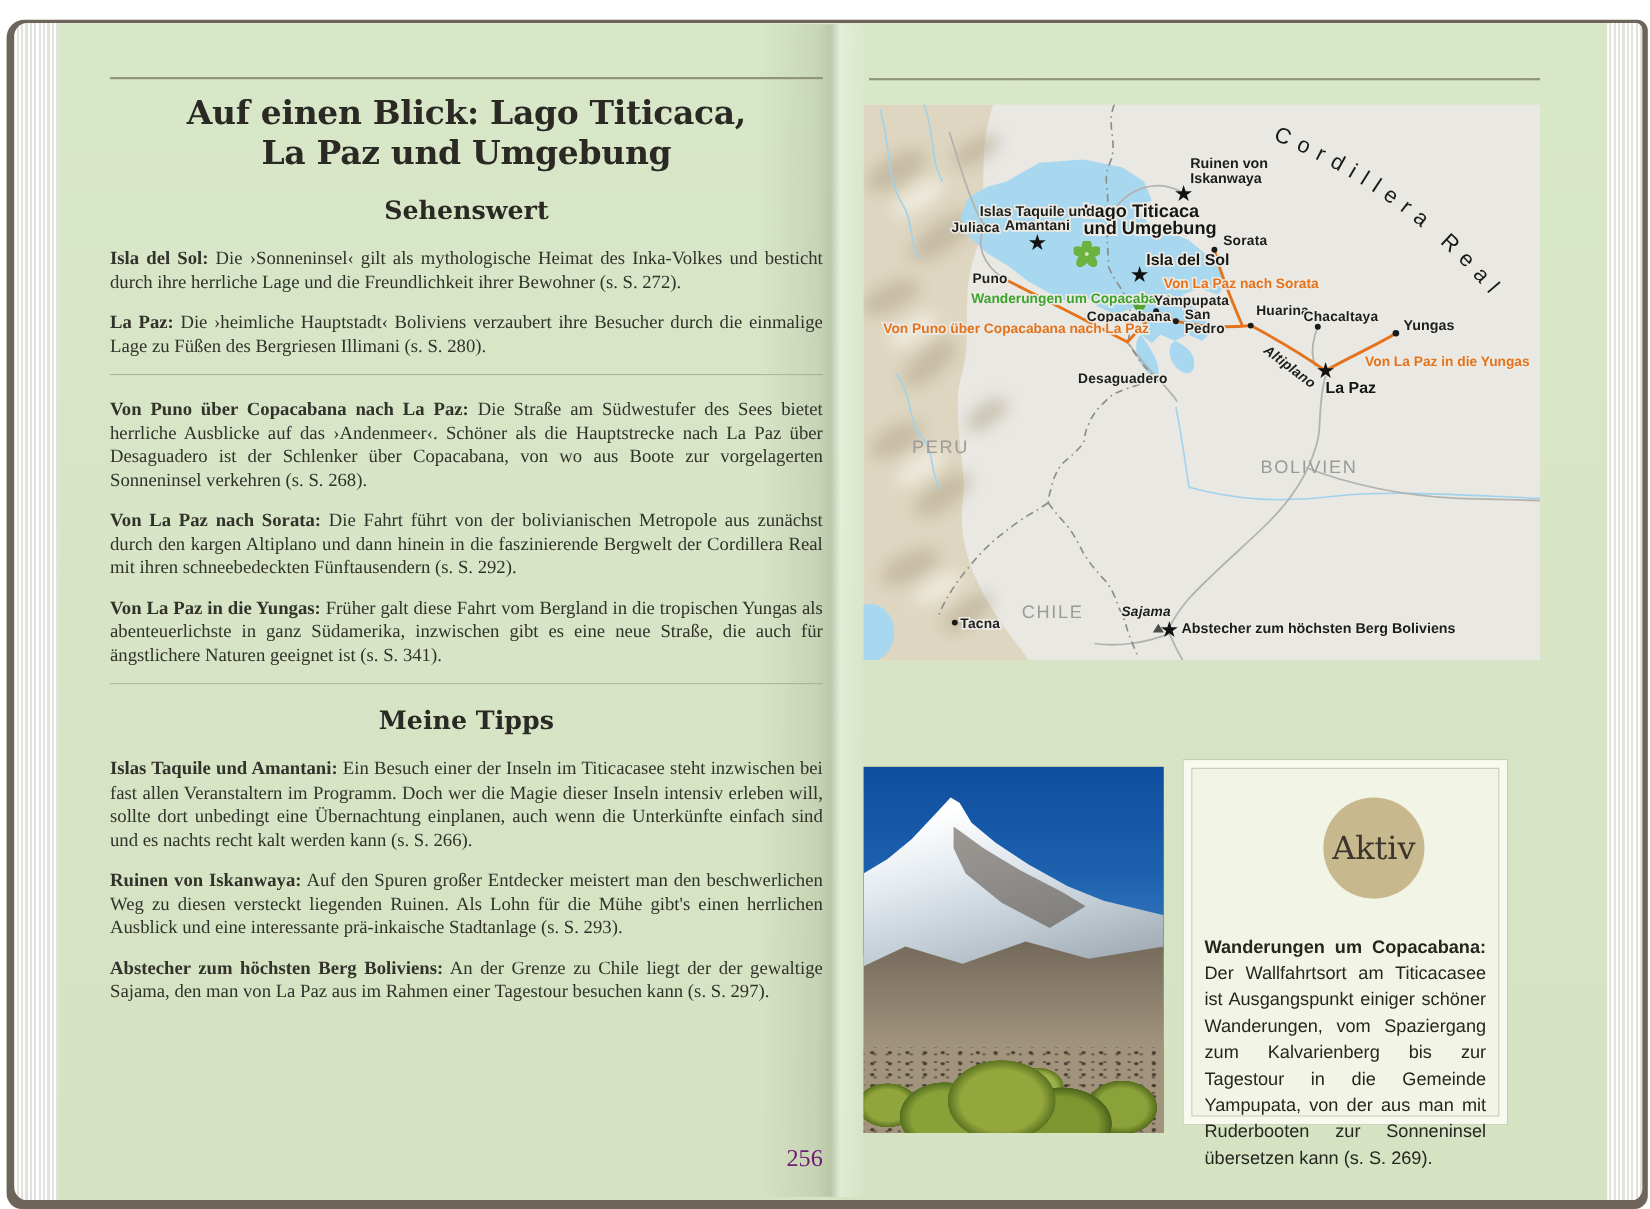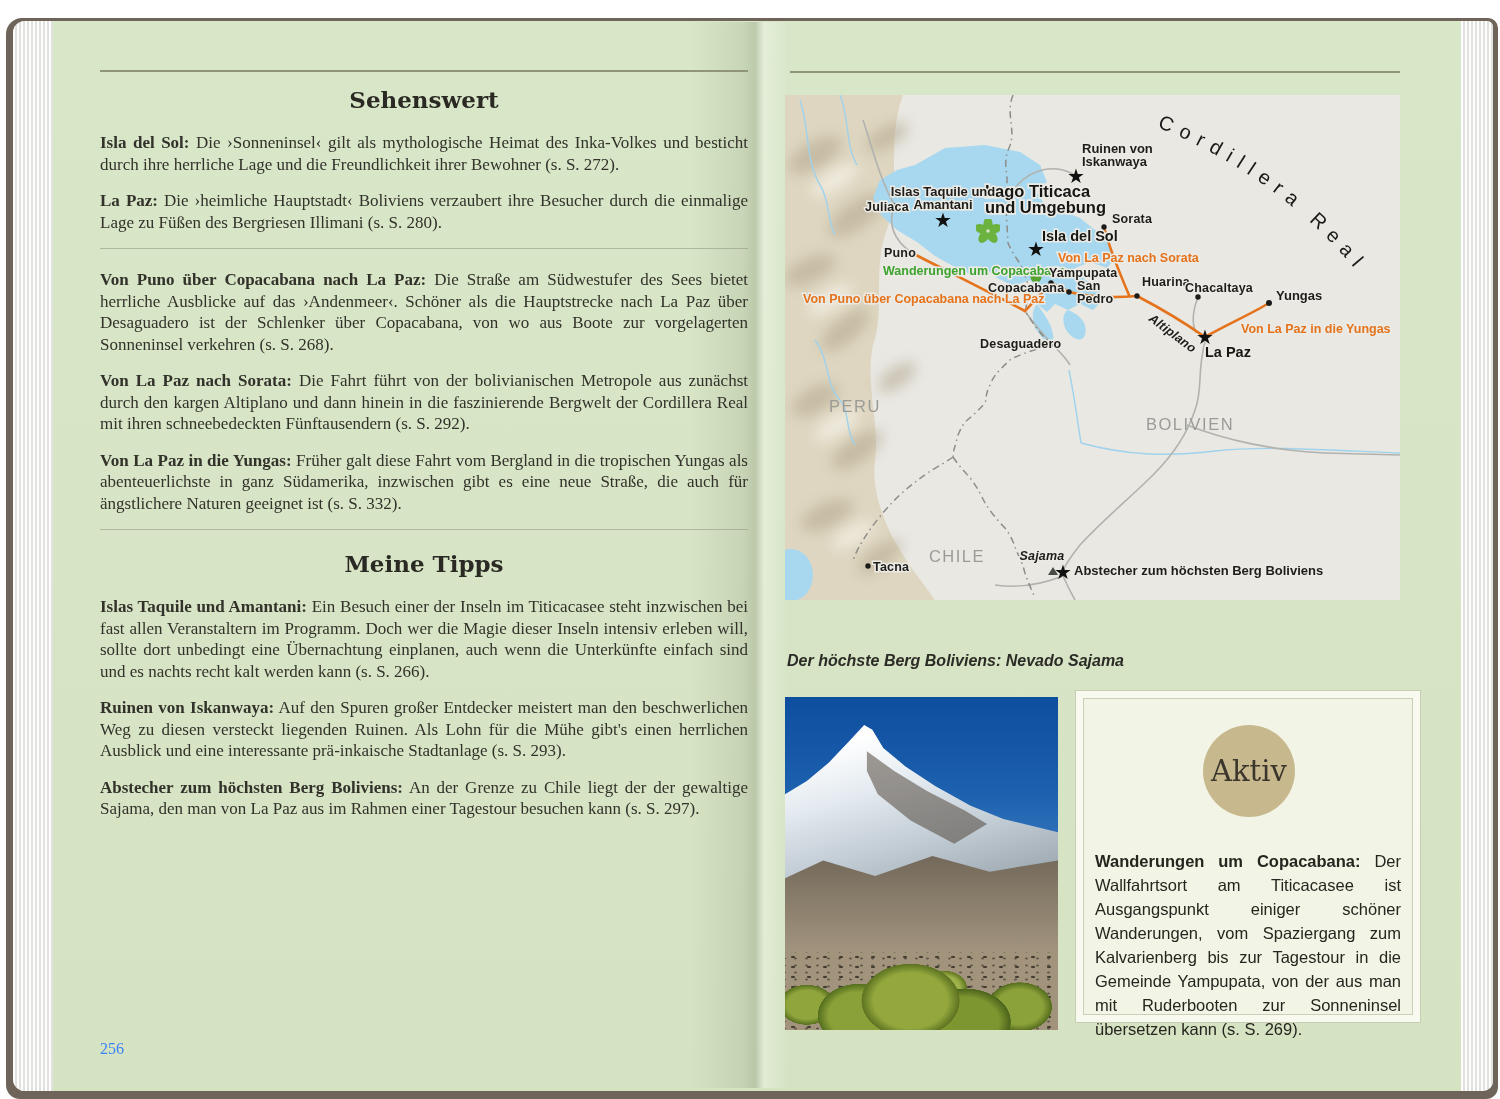--- a/index.html
+++ b/index.html
@@ -26,21 +26,21 @@
   
   .lp-col{position:absolute;left:100px;top:86px;width:648px;color:#32312a;}
   .lp-title{margin:0 0 20px 0;text-align:center;font-family:"DejaVu Serif",serif;
      font-weight:700;font-size:30px;line-height:36px;color:#2a2923;letter-spacing:-0.3px;}
   .sec-head{margin:0 0 18px 0;text-align:center;font-family:"DejaVu Serif",serif;
      font-weight:700;font-size:23px;line-height:28px;color:#2a2923;}
   .item{margin:0 0 15px 0;font-size:17px;line-height:21.5px;text-align:justify;}
   .item b{font-weight:700;}
   .flower-item{position:relative;padding-left:50px;}
   .flower-item .flower{position:absolute;left:0;top:1px;width:44px;height:44px;}
-  .pageno{position:absolute;top:1040px;font-size:16px;color:#3b82f6;text-align:left;}
+  .pageno{position:absolute;top:1040px;font-size:22px;color:#701a75;text-align:right;}
   
   .caption{position:absolute;left:787px;top:652px;width:420px;
      font-family:"Liberation Sans",sans-serif;font-style:italic;font-weight:600;
      font-size:16px;color:#2c2b25;}
   .mapbox{position:absolute;left:785px;top:95px;width:615px;height:505px;}
   
   .photo{position:absolute;left:785px;top:697px;width:273px;height:333px;overflow:hidden;
      background:#a2947c;}
   .sky{position:absolute;left:0;top:0;width:100%;height:170px;
      background:linear-gradient(180deg,#0e4e9e 0%,#1c60ae 55%,#3a7cc0 100%);}
@@ -59,21 +59,21 @@
        radial-gradient(rgba(58,51,43,.6) 1.2px,transparent 2px);
      background-size:16px 10px,11px 7px;background-position:0 0,5px 3px;}
   .moss{position:absolute;left:0;top:228px;width:100%;height:105px;background:
      radial-gradient(64px 48px at 46% 72%,#93a73d 0 58%,#5d7321 76%,transparent 77%),
      radial-gradient(52px 40px at 27% 86%,#8aa038 0 58%,#55701f 78%,transparent 79%),
      radial-gradient(58px 42px at 66% 92%,#7e9630 0 58%,#4c641b 78%,transparent 79%),
      radial-gradient(42px 32px at 86% 78%,#8ba139 0 55%,#566e1e 76%,transparent 77%),
      radial-gradient(36px 26px at 8% 76%,#90a53c 0 55%,#5a7220 76%,transparent 77%),
      radial-gradient(30px 22px at 58% 60%,#9db14a 0 55%,#60761f 78%,transparent 79%);}
   
-  .aktiv-box{position:absolute;left:1075px;top:690px;width:346px;height:333px;
+  .aktiv-box{position:absolute;left:1075px;top:690px;width:296px;height:333px;
      background:#f2f4e5;border:1px solid #c6cdb2;box-sizing:border-box;
      box-shadow:inset 0 0 0 7px #f8faf0,inset 0 0 0 8px #c9d0b6;}
   .badge{position:absolute;left:127px;top:34px;width:92px;height:92px;border-radius:50%;
      background:#c8b88e;display:flex;align-items:center;justify-content:center;
      font-family:"DejaVu Serif",serif;font-size:29px;color:#3b362c;}
   .badge::before{content:"";position:absolute;inset:-8px;border-radius:50%;z-index:-1;
      background:repeating-conic-gradient(#c8b88e 0deg 4.5deg,transparent 4.5deg 9deg);}
   .aktiv-text{position:absolute;left:19px;right:19px;top:158px;
      font-family:"Liberation Sans",sans-serif;font-size:16.5px;line-height:24px;
      text-align:justify;color:#26251f;margin:0;}
@@ -118,20 +118,24 @@
       <div class="sheet"></div>
     </div>
   </div>
   <div class="spine"></div>
 
   <div class="content">
 
     <div class="rule" style="left:100px;top:70px;width:648px"></div>
 
     <div class="lp-col">
+      <h1 class="lp-title">
+        <span>Auf einen Blick: Lago Titicaca,</span><br>
+        <span>La Paz und Umgebung</span>
+      </h1>
 
       <h2 class="sec-head">Sehenswert</h2>
       <p class="item">
         <b>Isla del Sol:</b>
         <span>Die ›Sonneninsel‹ gilt als mythologische Heimat des Inka-Volkes und besticht durch ihre herrliche Lage und die Freundlichkeit ihrer Bewohner (s. S. 272).</span>
       </p>
       <p class="item">
         <b>La Paz:</b>
         <span>Die ›heimliche Hauptstadt‹ Boliviens verzaubert ihre Besucher durch die einmalige Lage zu Füßen des Bergriesen Illimani (s. S. 280).</span>
       </p>
@@ -140,21 +144,21 @@
       <p class="item">
         <b>Von Puno über Copacabana nach La Paz:</b>
         <span>Die Straße am Südwestufer des Sees bietet herrliche Ausblicke auf das ›Andenmeer‹. Schöner als die Hauptstrecke nach La Paz über Desaguadero ist der Schlenker über Copacabana, von wo aus Boote zur vorgelagerten Sonneninsel verkehren (s. S. 268).</span>
       </p>
       <p class="item">
         <b>Von La Paz nach Sorata:</b>
         <span>Die Fahrt führt von der bolivianischen Metropole aus zunächst durch den kargen Altiplano und dann hinein in die faszinierende Bergwelt der Cordillera Real mit ihren schneebedeckten Fünftausendern (s. S. 292).</span>
       </p>
       <p class="item">
         <b>Von La Paz in die Yungas:</b>
-        <span>Früher galt diese Fahrt vom Bergland in die tropischen Yungas als abenteuerlichste in ganz Südamerika, inzwischen gibt es eine neue Straße, die auch für ängstlichere Naturen geeignet ist (s. S. 332).</span>
+        <span>Früher galt diese Fahrt vom Bergland in die tropischen Yungas als abenteuerlichste in ganz Südamerika, inzwischen gibt es eine neue Straße, die auch für ängstlichere Naturen geeignet ist (s. S. 341).</span>
       </p>
 
       <div class="divider"></div>
       <h2 class="sec-head">Meine Tipps</h2>
       <p class="item">
         <b>Islas Taquile und Amantani:</b>
         <span>Ein Besuch einer der Inseln im Titicacasee steht inzwischen bei fast allen Veranstaltern im Programm. Doch wer die Magie dieser Inseln intensiv erleben will, sollte dort unbedingt eine Übernachtung einplanen, auch wenn die Unterkünfte einfach sind und es nachts recht kalt werden kann (s. S. 266).</span>
       </p>
       <p class="item">
         <b>Ruinen von Iskanwaya:</b>
@@ -295,21 +299,20 @@
         <text class="city" x="195" y="253">Desaguadero</text>
         <text class="region" x="70" y="317" text-anchor="middle">PERU</text>
         <text class="region" x="405" y="335" text-anchor="middle">BOLIVIEN</text>
         <text class="region" x="172" y="467" text-anchor="middle">CHILE</text>
         <text class="city" x="88" y="476">Tacna</text>
         <text class="city ital" x="257" y="465" text-anchor="middle">Sajama</text>
         <text class="cityb" x="289" y="480">Abstecher zum höchsten Berg Boliviens</text>
       </svg>
     </div>
 
-    <div class="caption">Der höchste Berg Boliviens: Nevado Sajama</div>
 
     <div class="photo">
       <div class="sky"></div>
       <div class="mtn"></div>
       <div class="mtn-shadow"></div>
       <div class="scree"></div>
       <div class="ground"></div>
       <div class="moss"></div>
     </div>
 

